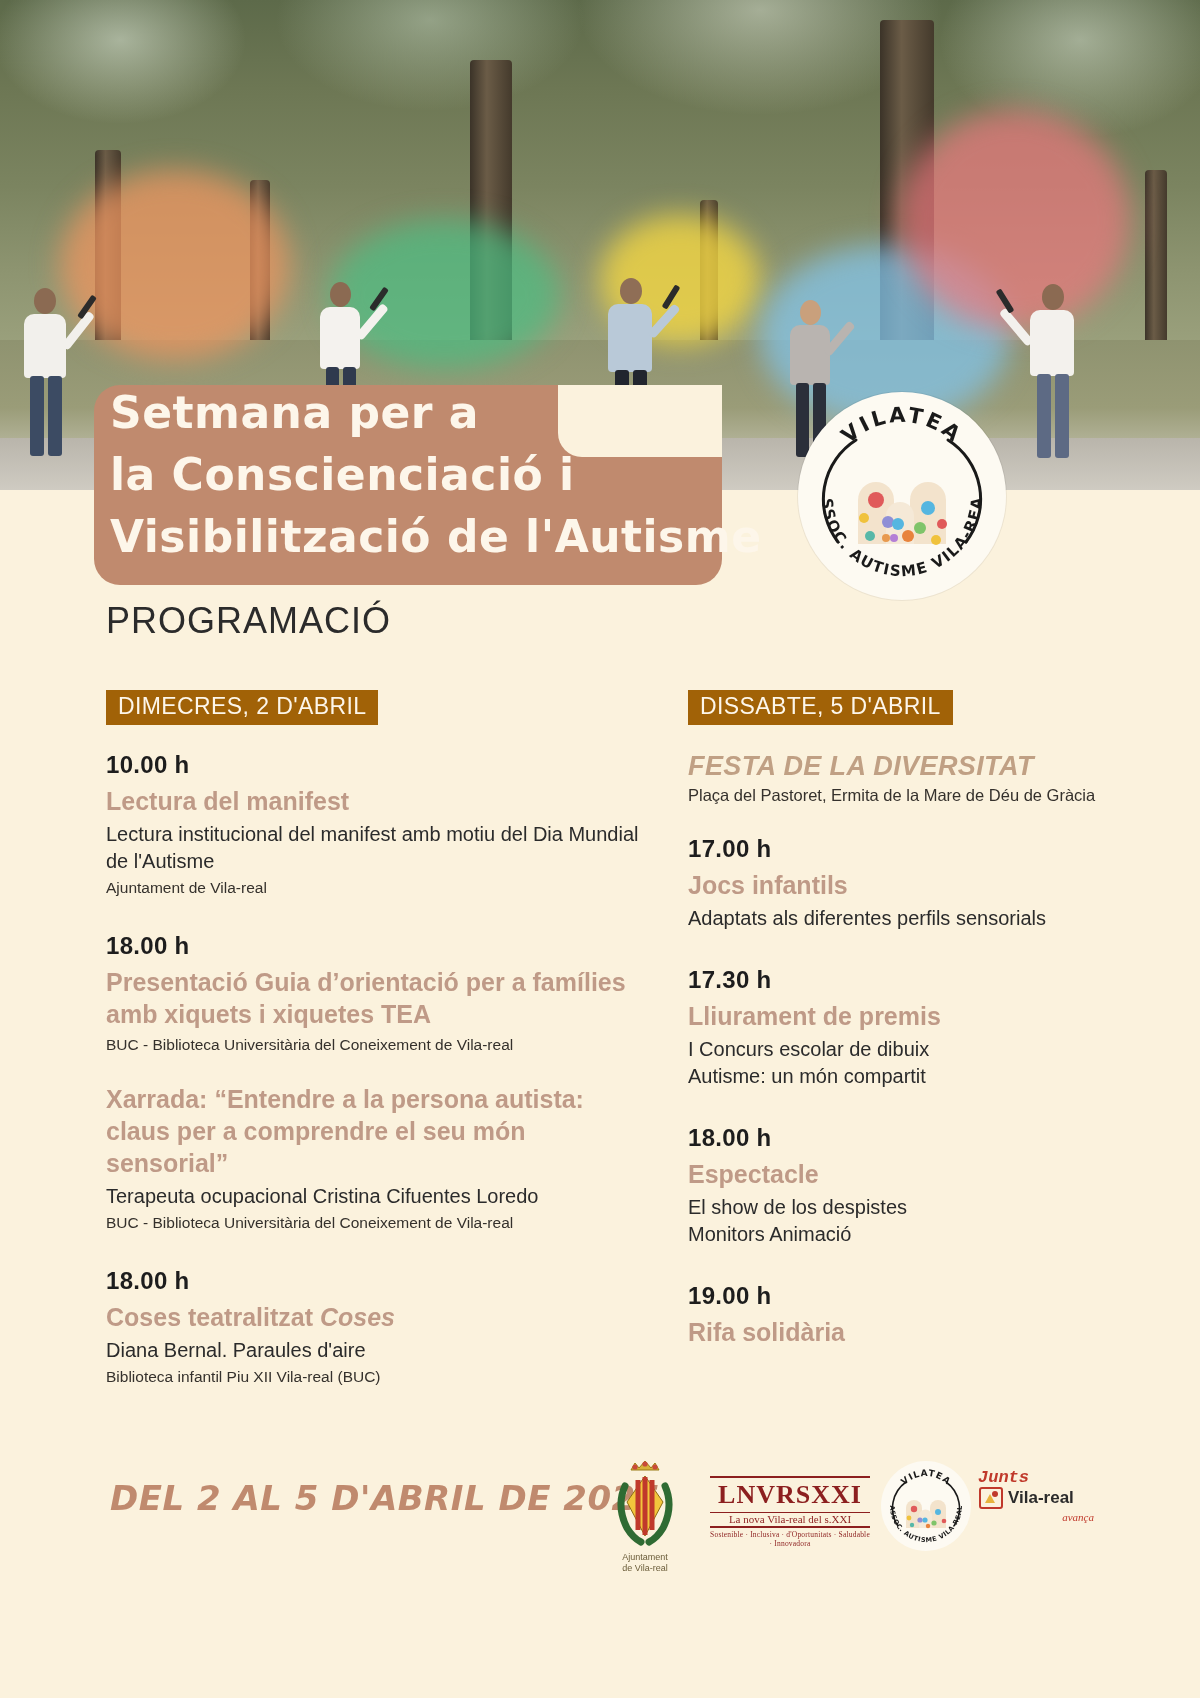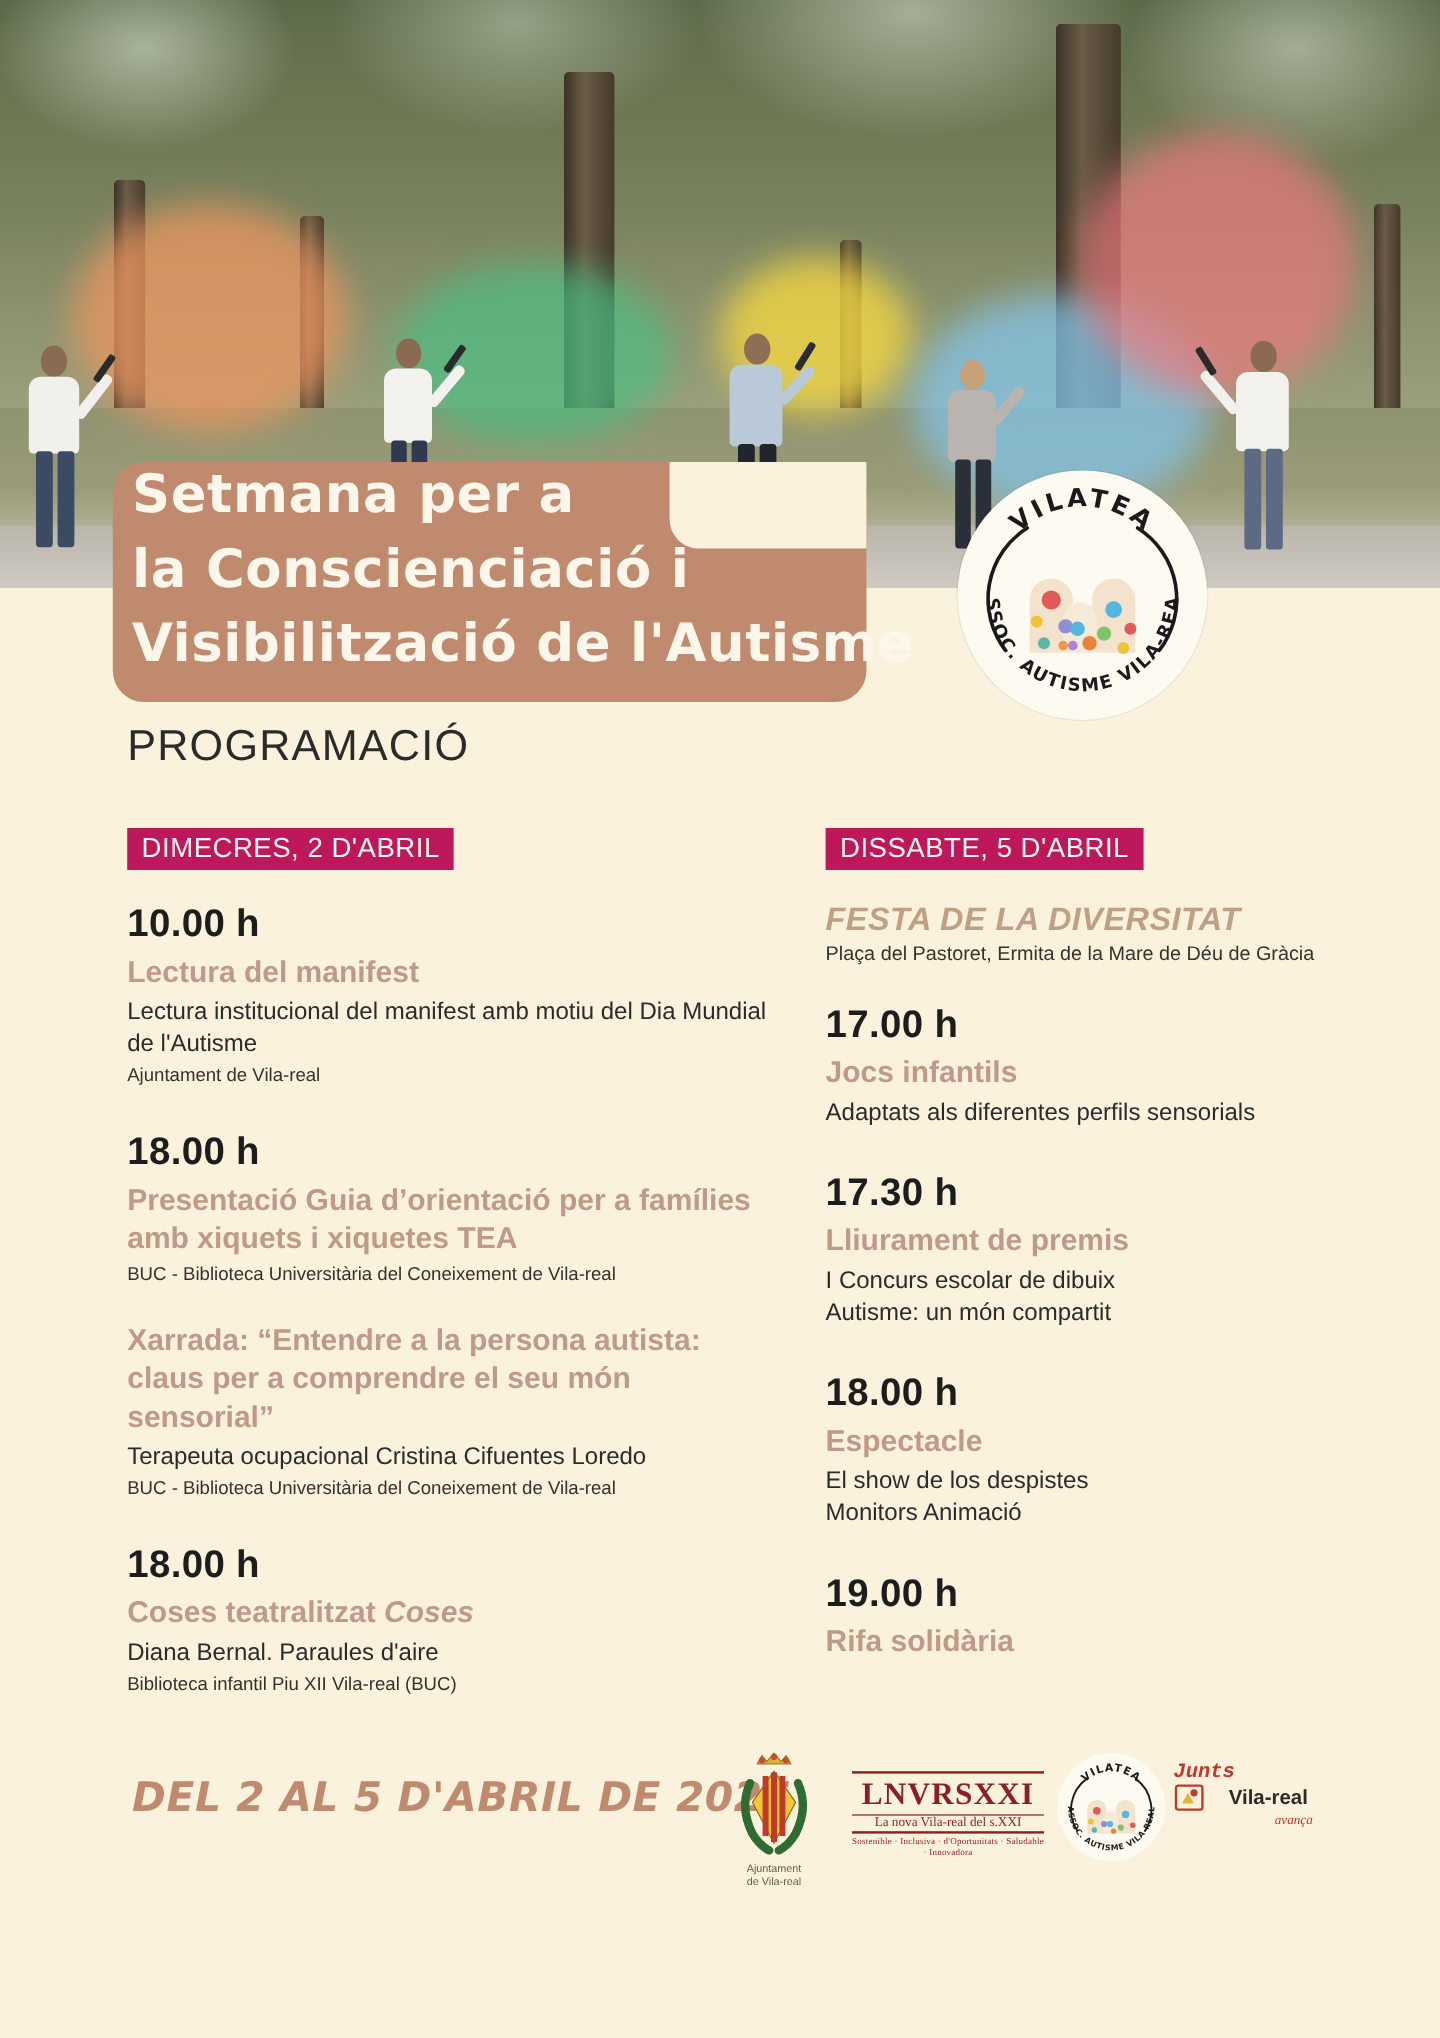--- a/index.html
+++ b/index.html
@@ -85,26 +85,26 @@
   .prog-title{
     position:absolute;left:106px;top:600px;
     font-size:36px;color:#2b2b2b;letter-spacing:1px;
     font-family:"Liberation Sans", sans-serif;
   }
   .col{position:absolute;}
   .col-left{left:106px;top:690px;width:545px;}
   .col-right{left:688px;top:690px;width:420px;}
 
   .daychip{
-    display:inline-block;background:#be185d;color:#fdf6ea;
+    display:inline-block;background:#a16207;color:#fdf6ea;
     font-size:23px;padding:3px 12px 5px 12px;letter-spacing:.4px;
     margin-bottom:26px;
   }
   .time{
-    font-size:32px;font-weight:bold;color:#1d1d1d;margin:0 0 6px 0;
+    font-size:24px;font-weight:bold;color:#1d1d1d;margin:0 0 6px 0;
     letter-spacing:.3px;
   }
   .ev-title{
     font-size:25px;font-weight:bold;color:#bf9a87;margin:0 0 4px 0;
     line-height:32px;
   }
   .ev-title .ital{font-style:italic;}
   .ev-desc{
     font-size:20px;color:#2b2b2b;line-height:27px;margin:0;
   }
@@ -362,21 +362,21 @@
         <circle cx="64" cy="61" r="2.3" fill="#e05a5a"></circle>
         <circle cx="54" cy="63" r="2.6" fill="#7fc46a"></circle>
         <circle cx="45" cy="60" r="2.6" fill="#55b6e0"></circle>
         <circle cx="48" cy="66" r="2.2" fill="#e8833c"></circle>
       </g>
     </svg>
   </div>
 
   <div class="logo" style="left:398px;top:12px;width:150px;text-align:left;">
     <div style="font-family:Liberation Mono, monospace;font-style:italic;font-weight:bold;font-size:17px;color:#c0392b;">Junts</div>
-    <div style="display:flex;align-items:center;gap:20px;margin-top:-2px;">
+    <div style="display:flex;align-items:center;gap:4px;margin-top:-2px;">
       <svg width="26" height="26" viewBox="0 0 26 26">
         <rect x="2" y="3" width="22" height="20" rx="2" fill="none" stroke="#c0392b" stroke-width="2"></rect>
         <path d="M7 18 l5 -9 5 9 z" fill="#e8b33c"></path>
         <circle cx="17" cy="9" r="3" fill="#c0392b"></circle>
       </svg>
       <div style="font-family:'Liberation Sans',sans-serif;font-weight:bold;font-size:17px;color:#2b2b2b;">Vila-real</div>
     </div>
     <div style="font-family:'Liberation Serif',serif;font-style:italic;font-size:11px;color:#c0392b;text-align:right;width:116px;">avança</div>
   </div>
 </div>

